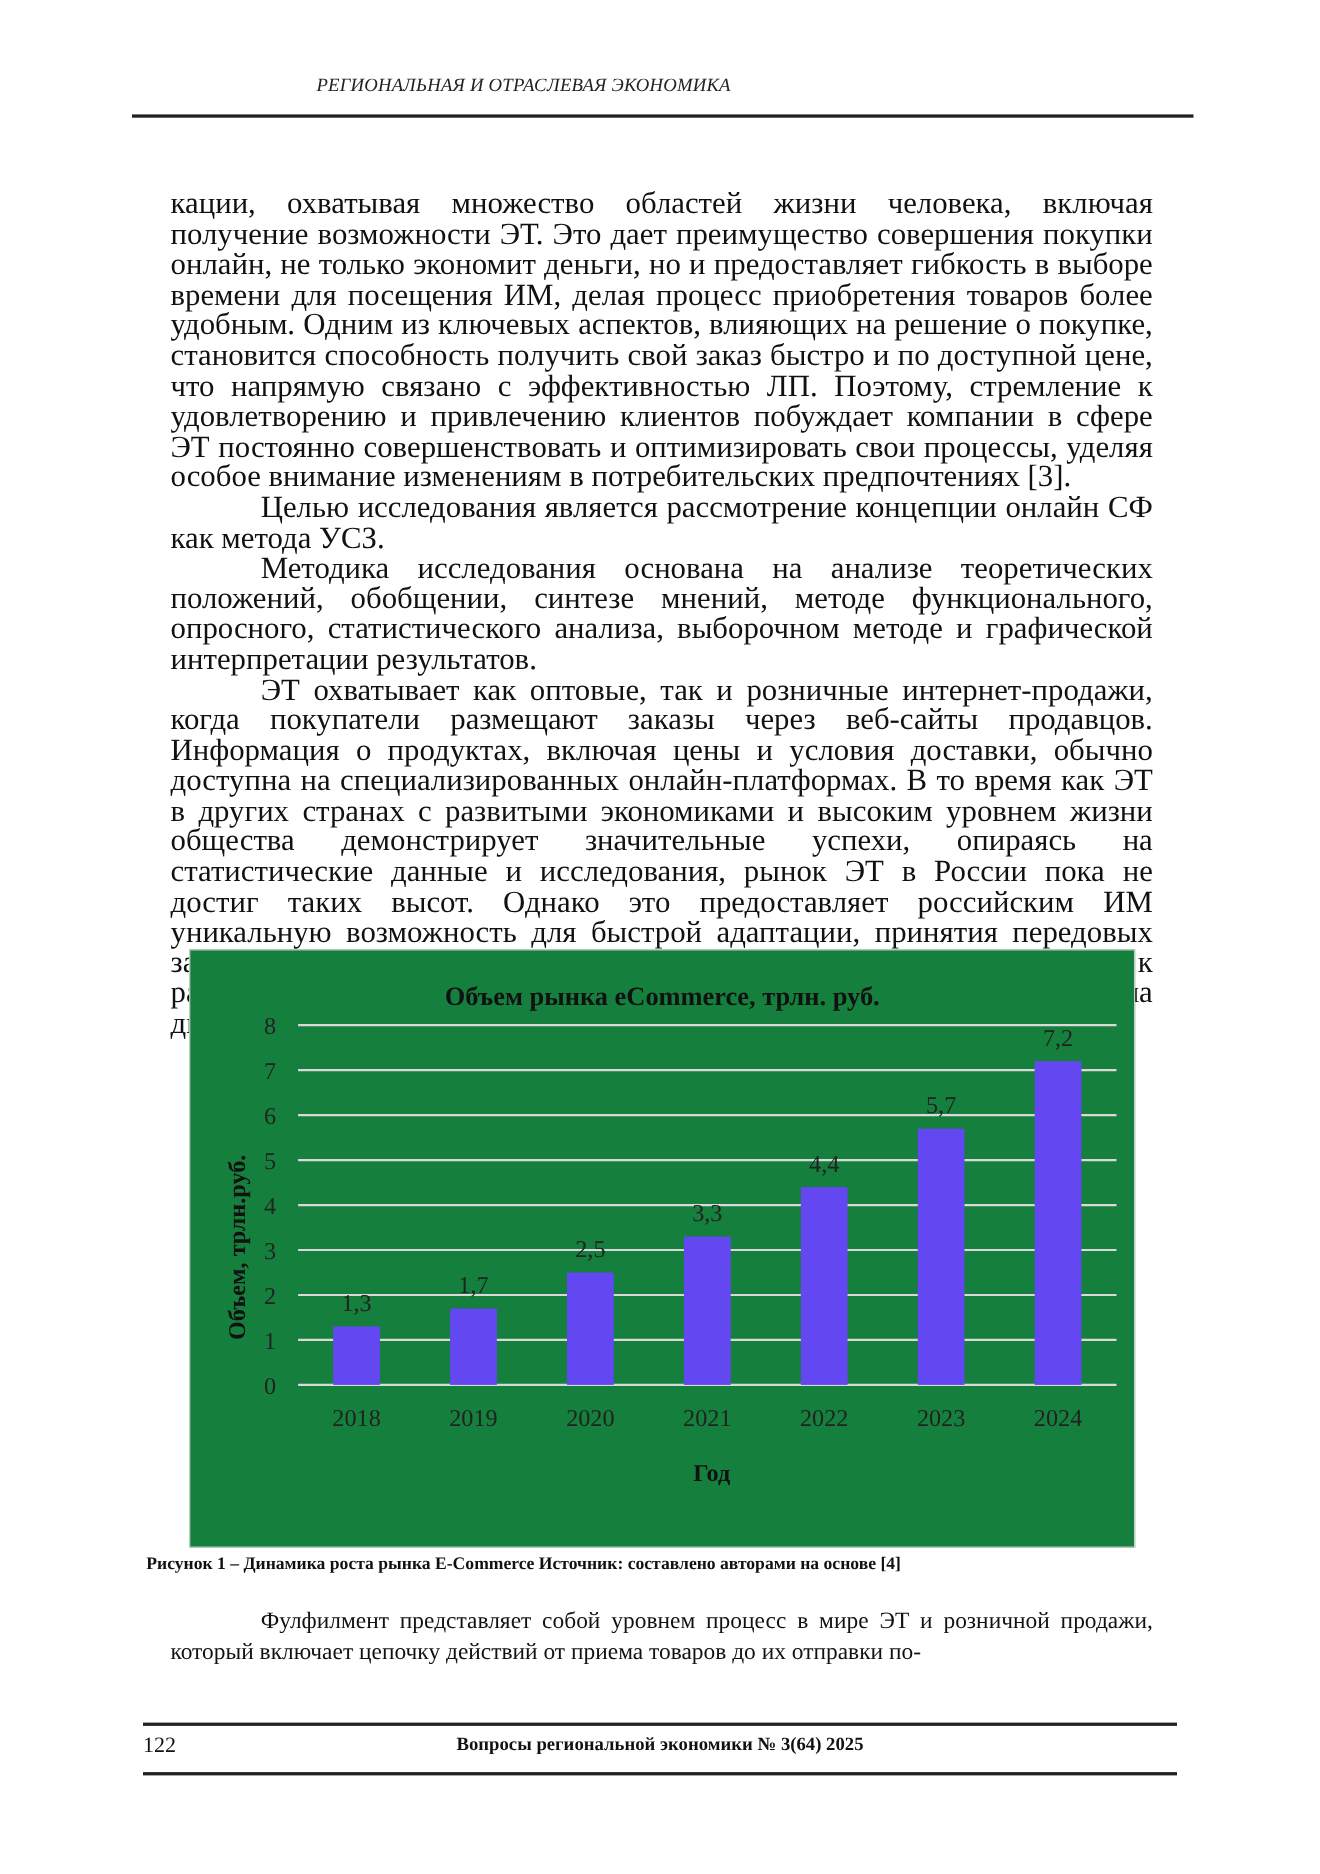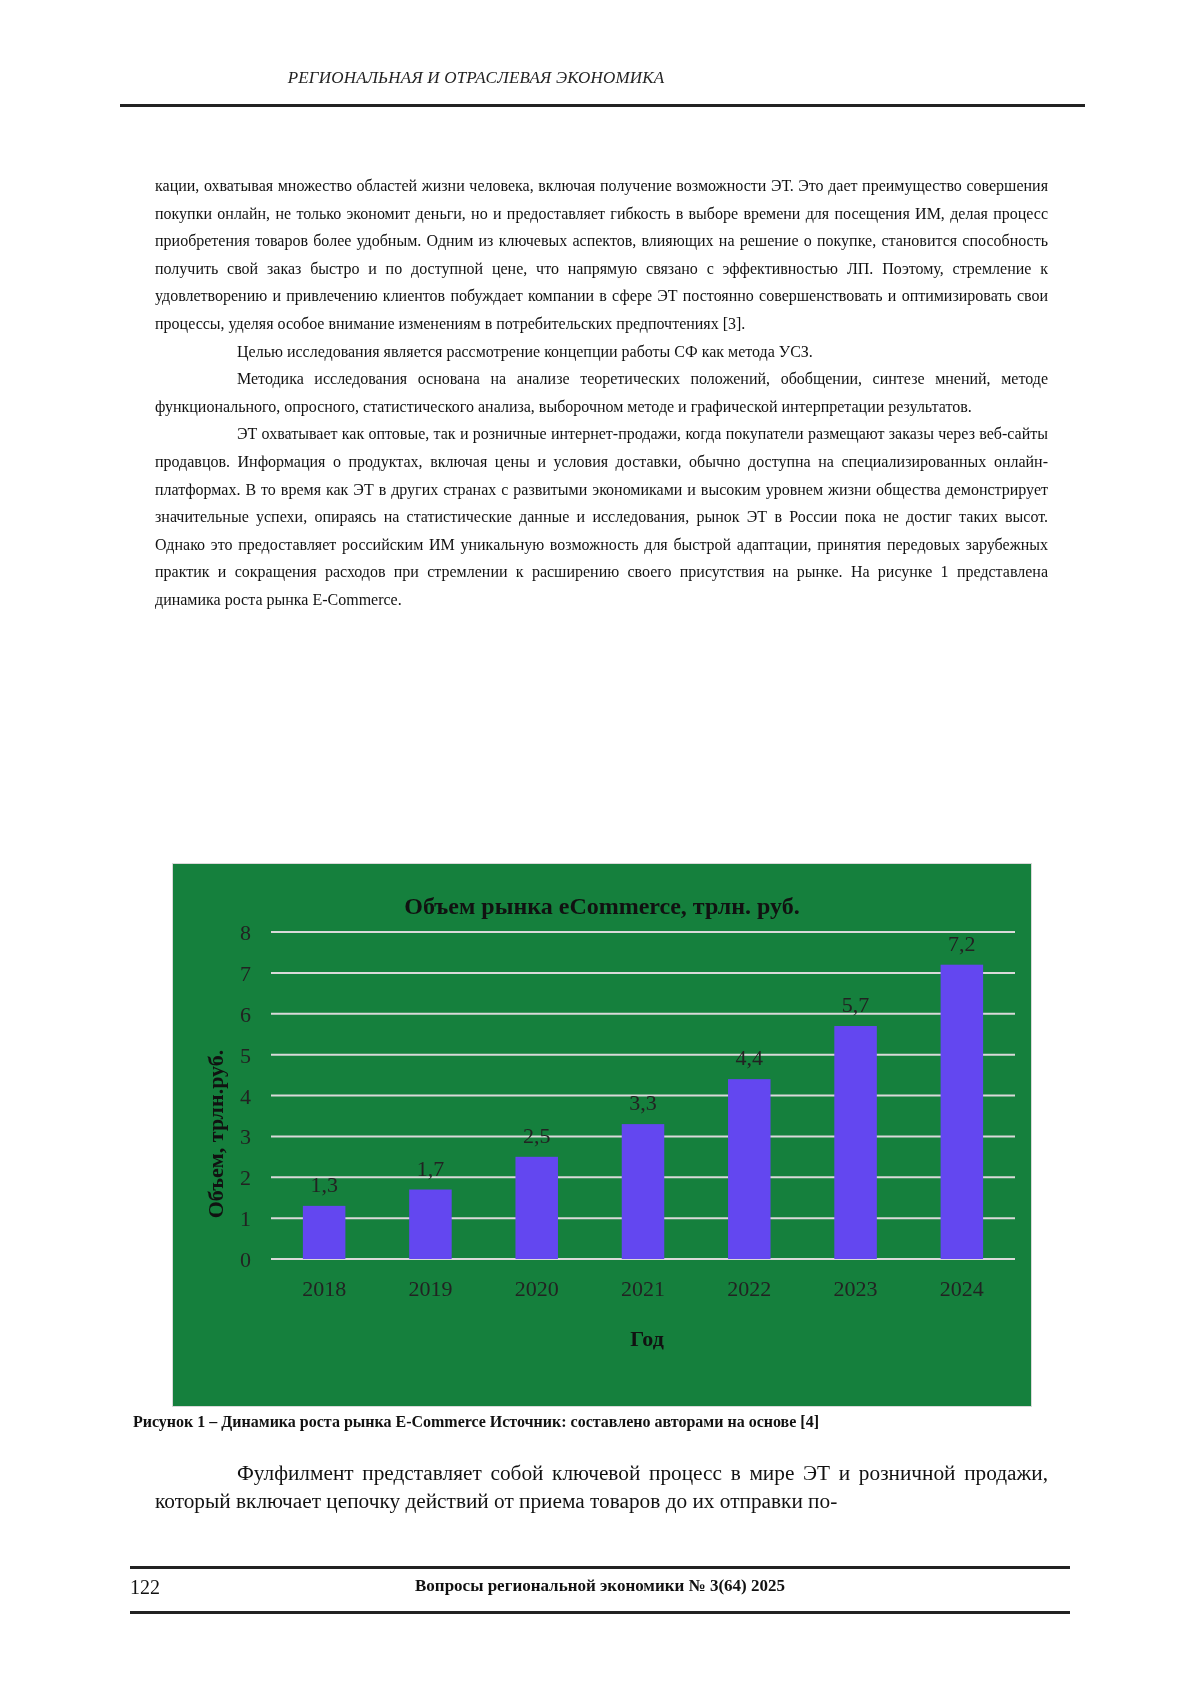--- a/index.html
+++ b/index.html
@@ -1,21 +1,21 @@
 <!DOCTYPE html>
 <html><head>
 <meta charset="utf-8">
 <style>
   html, body { margin: 0; padding: 0; background: #ffffff; }
   body { width: 1200px; height: 1704px; position: relative; overflow: hidden;
          font-family: "Liberation Serif", "DejaVu Serif", serif; color: #111; }
   .header-title { position: absolute; left: 0; width: 952px; top: 68px; text-align: center;
          font-style: italic; font-size: 17px; letter-spacing: 0.2px; color: #222; }
   .header-rule { position: absolute; left: 120px; width: 965px; top: 104px; height: 3px; background: #222; }
-  .body-text { position: absolute; left: 155px; width: 893px; top: 172px; font-size: 16px;
+  .body-text { position: absolute; left: 155px; width: 893px; top: 172px; font-size: 28px;
          line-height: 27.6px; text-align: justify; }
   .body-text p { margin: 0; }
   .body-text p.indent { text-indent: 82px; }
   .chart-box { position: absolute; left: 172px; top: 863px; width: 858px; height: 542px;
          border: 1.5px solid #d9d9d9; background: #15803d; }
   .chart-box svg { position: absolute; left: 0; top: 0; }
   .caption { position: absolute; left: 0; width: 952px; top: 1413px; text-align: center;
          font-weight: bold; font-size: 16px; }
   .after-text { position: absolute; left: 155px; width: 893px; top: 1460px; font-size: 21.3px;
          line-height: 27.6px; text-align: justify; }
@@ -27,21 +27,21 @@
          font-weight: bold; font-size: 17px; }
 </style>
 </head>
 <body>
 
 <div class="header-title">РЕГИОНАЛЬНАЯ И ОТРАСЛЕВАЯ ЭКОНОМИКА</div>
 <div class="header-rule"></div>
 
 <div class="body-text">
   <p>кации, охватывая множество областей жизни человека, включая получение возможности ЭТ. Это дает преимущество совершения покупки онлайн, не только экономит деньги, но и предоставляет гибкость в выборе времени для посещения ИМ, делая процесс приобретения товаров более удобным. Одним из ключевых аспектов, влияющих на решение о покупке, становится способность получить свой заказ быстро и по доступной цене, что напрямую связано с эффективностью ЛП. Поэтому, стремление к удовлетворению и привлечению клиентов побуждает компании в сфере ЭТ постоянно совершенствовать и оптимизировать свои процессы, уделяя особое внимание изменениям в потребительских предпочтениях [3].</p>
-  <p class="indent">Целью исследования является рассмотрение концепции работы СФ как метода УСЗ.</p>
+  <p class="indent">Целью исследования является рассмотрение концепции онлайн СФ как метода УСЗ.</p>
   <p class="indent">Методика исследования основана на анализе теоретических положений, обобщении, синтезе мнений, методе функционального, опросного, статистического анализа, выборочном методе и графической интерпретации результатов.</p>
   <p class="indent">ЭТ охватывает как оптовые, так и розничные интернет-продажи, когда покупатели размещают заказы через веб-сайты продавцов. Информация о продуктах, включая цены и условия доставки, обычно доступна на специализированных онлайн-платформах. В то время как ЭТ в других странах с развитыми экономиками и высоким уровнем жизни общества демонстрирует значительные успехи, опираясь на статистические данные и исследования, рынок ЭТ в России пока не достиг таких высот. Однако это предоставляет российским ИМ уникальную возможность для быстрой адаптации, принятия передовых зарубежных практик и сокращения расходов при стремлении к расширению своего присутствия на рынке. На рисунке 1 представлена динамика роста рынка E-Commerce.</p>
 </div>
 
 <div class="chart-box">
   <svg id="chart" width="858" height="542" xmlns="http://www.w3.org/2000/svg">
     <text id="chart-title" x="429" y="50" text-anchor="middle" font-family="Liberation Serif, serif" font-size="24" font-weight="bold" fill="#111">Объем рынка eCommerce, трлн. руб.</text>
     <g id="grid-layer">
         <line x1="98" x2="842" y1="395" y2="395" stroke="#d9d9d9" stroke-width="2"></line>
         <line x1="98" x2="842" y1="354.125" y2="354.125" stroke="#d9d9d9" stroke-width="2"></line>
@@ -92,19 +92,19 @@
         <text x="788.8571428571429" y="432" text-anchor="middle" font-family="Liberation Serif, serif" font-size="22" fill="#222">2024</text>
       </g>
     <text id="y-axis-title" transform="translate(50,270) rotate(-90)" text-anchor="middle" font-family="Liberation Serif, serif" font-size="22" font-weight="bold" fill="#111">Объем, трлн.руб.</text>
     <text id="x-axis-title" x="474" y="482" text-anchor="middle" font-family="Liberation Serif, serif" font-size="22" font-weight="bold" fill="#111">Год</text>
   </svg>
 </div>
 
 <div class="caption">Рисунок 1 – Динамика роста рынка E-Commerce Источник: составлено авторами на основе [4]</div>
 
 <div class="after-text">
-  <p>Фулфилмент представляет собой ключевой процесс в мире ЭТ и розничной продажи, который включает цепочку действий от приема товаров до их отправки по-</p>
+  <p>Фулфилмент представляет собой уровнем процесс в мире ЭТ и розничной продажи, который включает цепочку действий от приема товаров до их отправки по-</p>
 </div>
 
 <div class="footer-rule-top"></div>
 <div class="footer-page">122</div>
 <div class="footer-journal">Вопросы региональной экономики № 3(64) 2025</div>
 <div class="footer-rule-bottom"></div>
 
 </body></html>

